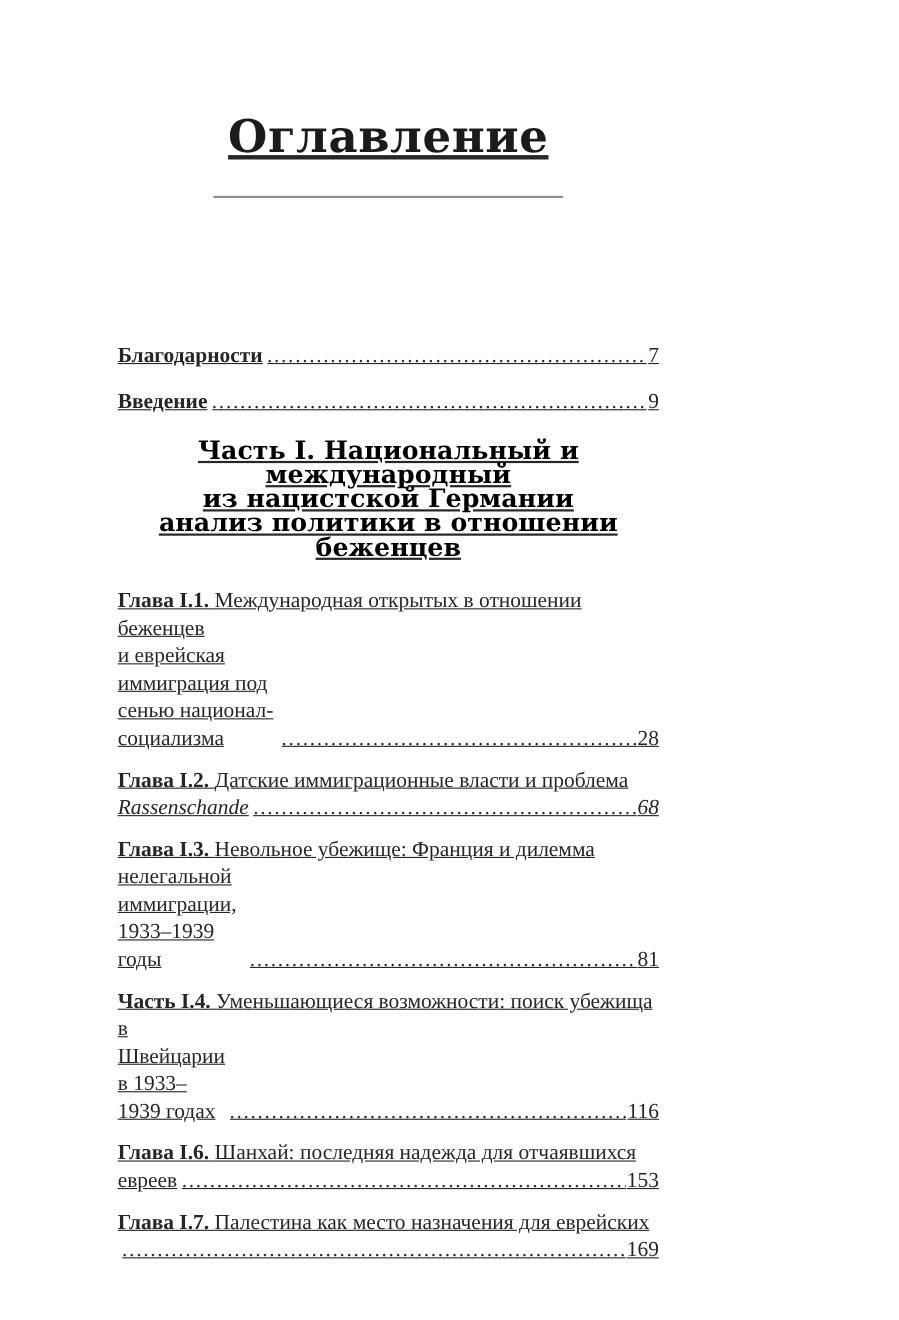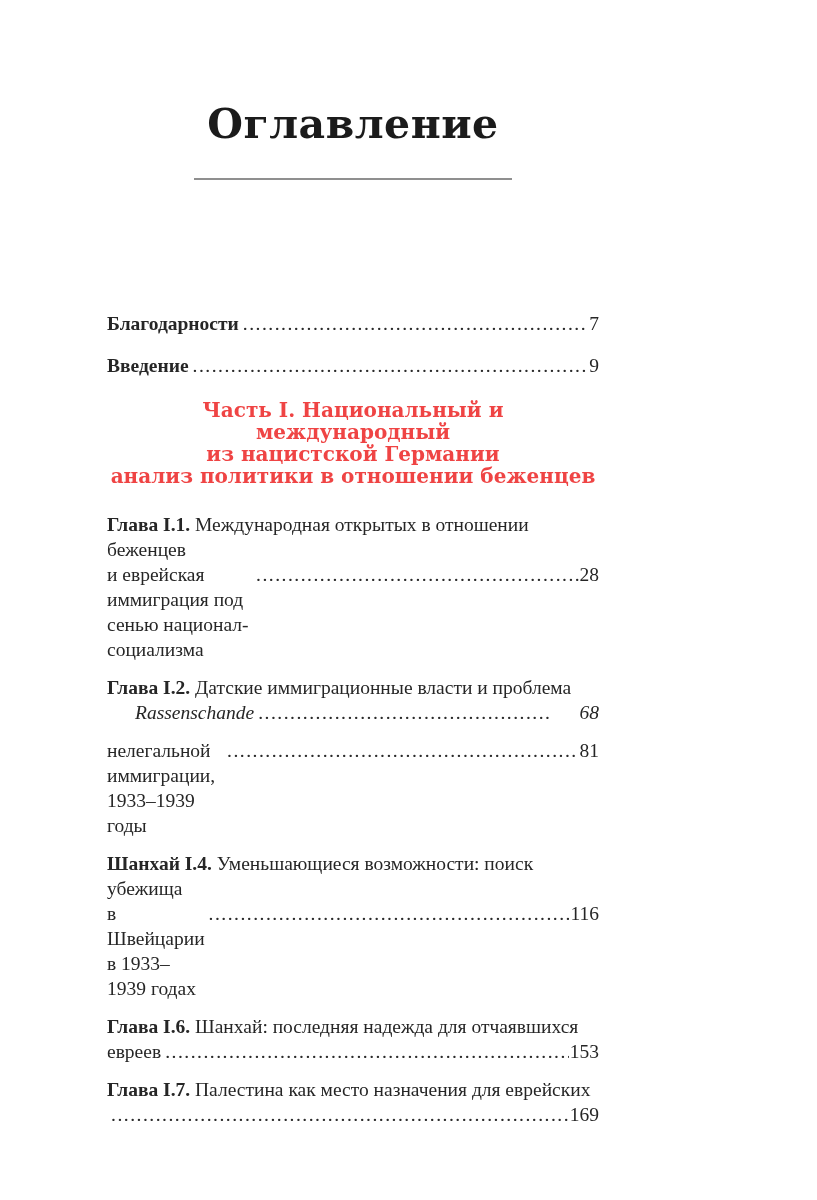--- a/index.html
+++ b/index.html
@@ -9,20 +9,21 @@
     height: 1200px;
     font-family: "Liberation Serif", serif;
     color: #262626;
     overflow: hidden;
   }
   .page {
     width: 704px;
     height: 1200px;
     padding: 96px 105px 0 107px;
     position: relative;
+    text-decoration: underline;
   }
   .title {
     font-family: "DejaVu Serif", serif;
     font-weight: 700;
     font-size: 41px;
     line-height: 56px;
     text-align: center;
     color: #1b1b1b;
     letter-spacing: 0.5px;
   }
@@ -32,47 +33,47 @@
     background: #8f8f8f;
     margin: 26px auto 0 auto;
   }
   .toc-body {
     margin-top: 131px;
     font-size: 19.5px;
     line-height: 25px;
   }
   .toc-line {
     display: flex;
-    align-items: flex-start;
+    align-items: flex-end;
   }
   .text-line { display: block; }
   .b { font-weight: 700; }
-  .i { font-style: italic; margin-left: 28px; }
+  .i { font-style: italic; }
   .dots {
     flex: 1 1 auto;
     overflow: hidden;
     white-space: nowrap;
     margin-left: 4px;
     margin-right: 1px;
     color: #2b2b2b;
   }
   .dots::after {
     content: "........................................................................................................................................................................";
     letter-spacing: 1.5px;
   }
   .pg { white-space: nowrap; }
   .front-entry { margin-bottom: 17px; }
   .part-heading {
     font-family: "DejaVu Serif", serif;
     font-weight: 700;
-    font-size: 20px;
+    font-size: 23px;
     line-height: 22px;
     text-align: center;
     margin: 21px 0 25px 0;
-    color: #ef4444;
+    color: #000000;
   }
   .entry { margin-bottom: 13px; }
 </style>
 </head>
 <body>
 
 <div class="page">
   <h1 class="title">Оглавление</h1>
   <div class="rule"></div>
 
@@ -105,28 +106,29 @@
         </div>
         <div class="entry">
           <div class="text-line"><span class="b">Глава I.2. </span><span>Датские иммиграционные власти и проблема</span></div>
           <div class="toc-line">
             <span class="i">Rassenschande</span>
             <span class="dots"></span>
             <span class="pg i">68</span>
           </div>
         </div>
         <div class="entry">
+          <div class="text-line"><span class="b">Глава I.3. </span><span>Невольное убежище: Франция и дилемма</span></div>
           <div class="toc-line">
             <span>нелегальной иммиграции, 1933–1939 годы</span>
             <span class="dots"></span>
             <span class="pg">81</span>
           </div>
         </div>
         <div class="entry">
-          <div class="text-line"><span class="b">Шанхай I.4. </span><span>Уменьшающиеся возможности: поиск убежища</span></div>
+          <div class="text-line"><span class="b">Часть I.4. </span><span>Уменьшающиеся возможности: поиск убежища</span></div>
           <div class="toc-line">
             <span>в Швейцарии в 1933–1939 годах</span>
             <span class="dots"></span>
             <span class="pg">116</span>
           </div>
         </div>
         <div class="entry">
           <div class="text-line"><span class="b">Глава I.6. </span><span>Шанхай: последняя надежда для отчаявшихся</span></div>
           <div class="toc-line">
             <span>евреев</span>

